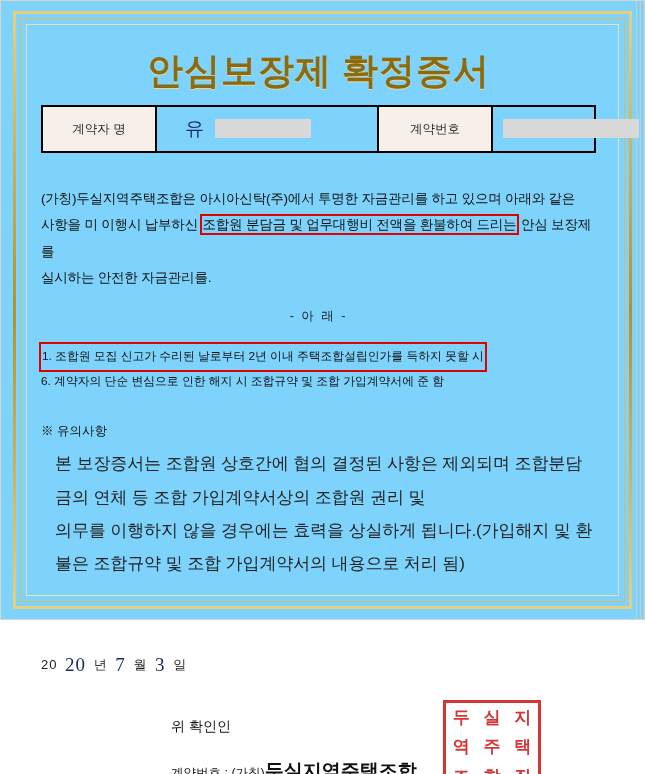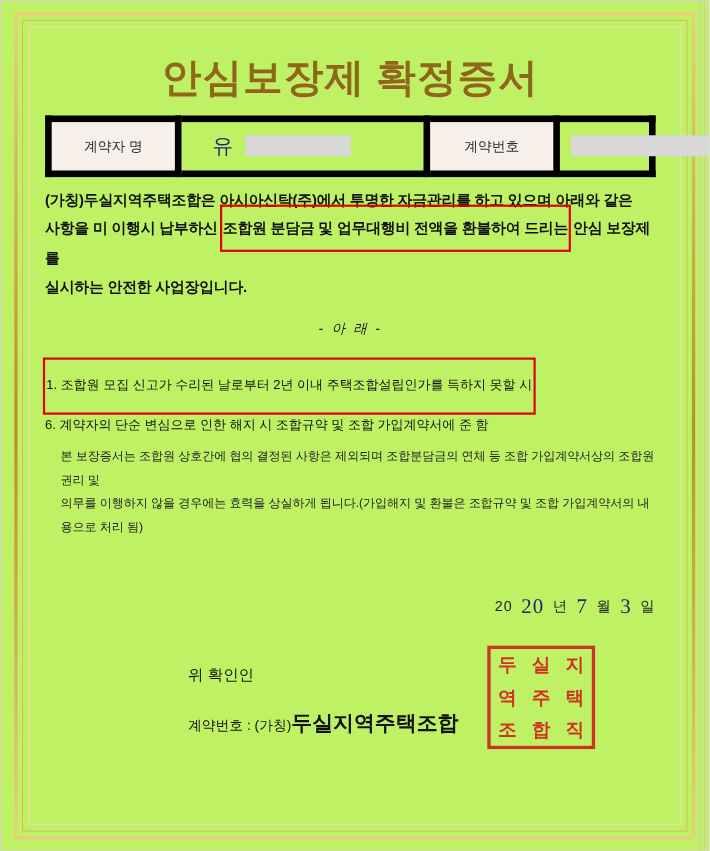--- a/index.html
+++ b/index.html
@@ -6,23 +6,23 @@
   html,body{margin:0;padding:0;}
   body{
     width:645px;height:774px;
     background:#ffffff;
     font-family:"Liberation Sans", sans-serif;
     color:#1a1a1a;
     overflow:hidden;
   }
   .page{
     position:relative;
-    width:645px;height:774px;
-    box-sizing:border-box;
-    background:#bef264;
+    width:645px;height:620px;
+    box-sizing:border-box;
+    background:#7dd3fc;
     border:1px solid #d9d4cc;
   }
   
   .frame-outer{
     position:absolute;
     left:12px;top:10px;right:12px;bottom:10px;
     border:3px solid #c9a227;
     border-image:linear-gradient(180deg,#e8cf7a,#b8902a,#e8cf7a) 1;
     box-sizing:border-box;
   }
@@ -75,21 +75,21 @@
     vertical-align:2px;
   }
 
   table.party{
     margin-top:9px;
     width:100%;
     border-collapse:collapse;
     table-layout:fixed;
   }
   table.party th,table.party td{
-    border:6px solid #000000;
+    border:2px solid #000000;
     height:44px;
     font-size:12.5px;
     font-weight:normal;
     padding:0 10px;
     vertical-align:middle;
   }
   table.party th{
     background:#f7efe9;
     width:92px;
     text-align:center;
@@ -105,62 +105,61 @@
   }
   .redact{
     position:absolute;
     background:#d8d8d8;
     border-radius:1px;
   }
   .redact.name{left:58px;top:12px;width:96px;height:19px;}
   .redact.num{left:10px;top:12px;width:136px;height:19px;}
 
   .body-para{
-    margin-top:8px;
+    margin-top:33px;
     font-size:13.5px;
-    font-weight:700;
+    font-weight:400;
     line-height:1.95;
     letter-spacing:-0.2px;
     color:#111;
   }
   .redbox{
     outline:2px solid #e00000;
-    padding:12px 1px;
+    padding:1px 1px;
   }
   .center-arae{
     text-align:center;
     font-size:12.5px;
     margin-top:17px;
     letter-spacing:2px;
     color:#222;
-    font-style:italic;
   }
   .items{
     margin-top:19px;
     font-size:11.8px;
     line-height:2.0;
     color:#111;
   }
   .item-1{display:inline-block;}
   .note-title{
     margin-top:30px;
     font-size:12.5px;
     color:#111;
   }
   .note-body{
     margin-top:7px;
-    font-size:11px;
+    font-size:17px;
     line-height:1.95;
     color:#222;
     padding-left:14px;
     letter-spacing:-0.1px;
   }
   .date-line{
-    margin-top:48px;
-    text-align:right;
+    margin-top:72px;
+    text-align:left;
     font-size:13px;
     color:#222;
     letter-spacing:1px;
   }
   .date-line .hw{
     font-family:"Liberation Serif", serif;
     font-size:19px;
     color:#1b2a6b;
     padding:0 3px;
     position:relative;
@@ -227,30 +226,31 @@
         <td style="position:relative;">
           <span class="redact num"></span>
         </td>
       </tr>
     </tbody>
       </table>
 
     <div class="body-para">
       <span>(가칭)두실지역주택조합은 </span><span>아시아신탁(주)</span><span>에서 투명한 자금관리를 하고 있으며  아래와 같은</span><br>
       <span>사항을 미 이행시 납부하신 </span><span class="redbox">조합원 분담금 및 업무대행비 전액을 환불하여 드리는</span><span> 안심 보장제를</span><br>
-      <span>실시하는 안전한 사업장입니다.</span>
+      <span>실시하는 안전한 자금관리를.</span>
     </div>
 
     <div class="center-arae">- 아 래 -</div>
 
     <div class="items">
       <span class="redbox item-1">1. 조합원 모집 신고가 수리된 날로부터 2년 이내 주택조합설립인가를 득하지 못할 시</span><br>
       <span>6. 계약자의 단순 변심으로 인한 해지 시 조합규약 및 조합 가입계약서에 준 함</span>
     </div>
 
+    <div class="note-title">※ 유의사항</div>
     <div class="note-body">
       <span>본 보장증서는 조합원 상호간에 협의 결정된 사항은 제외되며 조합분담금의 연체 등 조합 가입계약서상의 조합원 권리 및</span><br>
       <span>의무를 이행하지 않을 경우에는 효력을 상실하게 됩니다.(가입해지 및 환불은 조합규약 및 조합 가입계약서의 내용으로 처리 됨)</span>
     </div>
 
     <div class="date-line">
       <span>20</span>
       <span class="hw">20</span>
       <span>년</span>
       <span class="hw">7</span>

